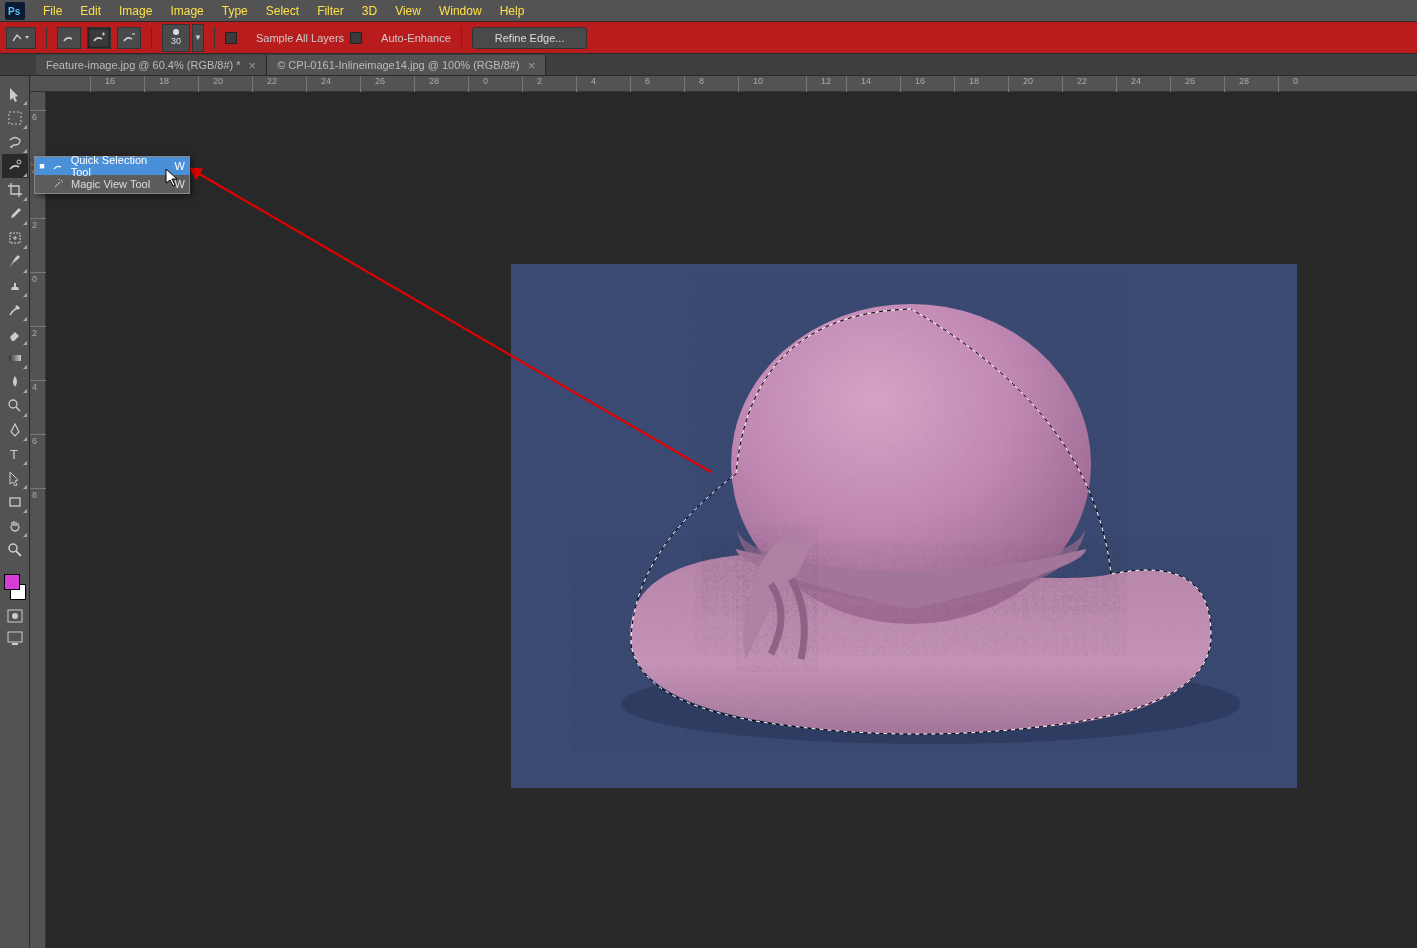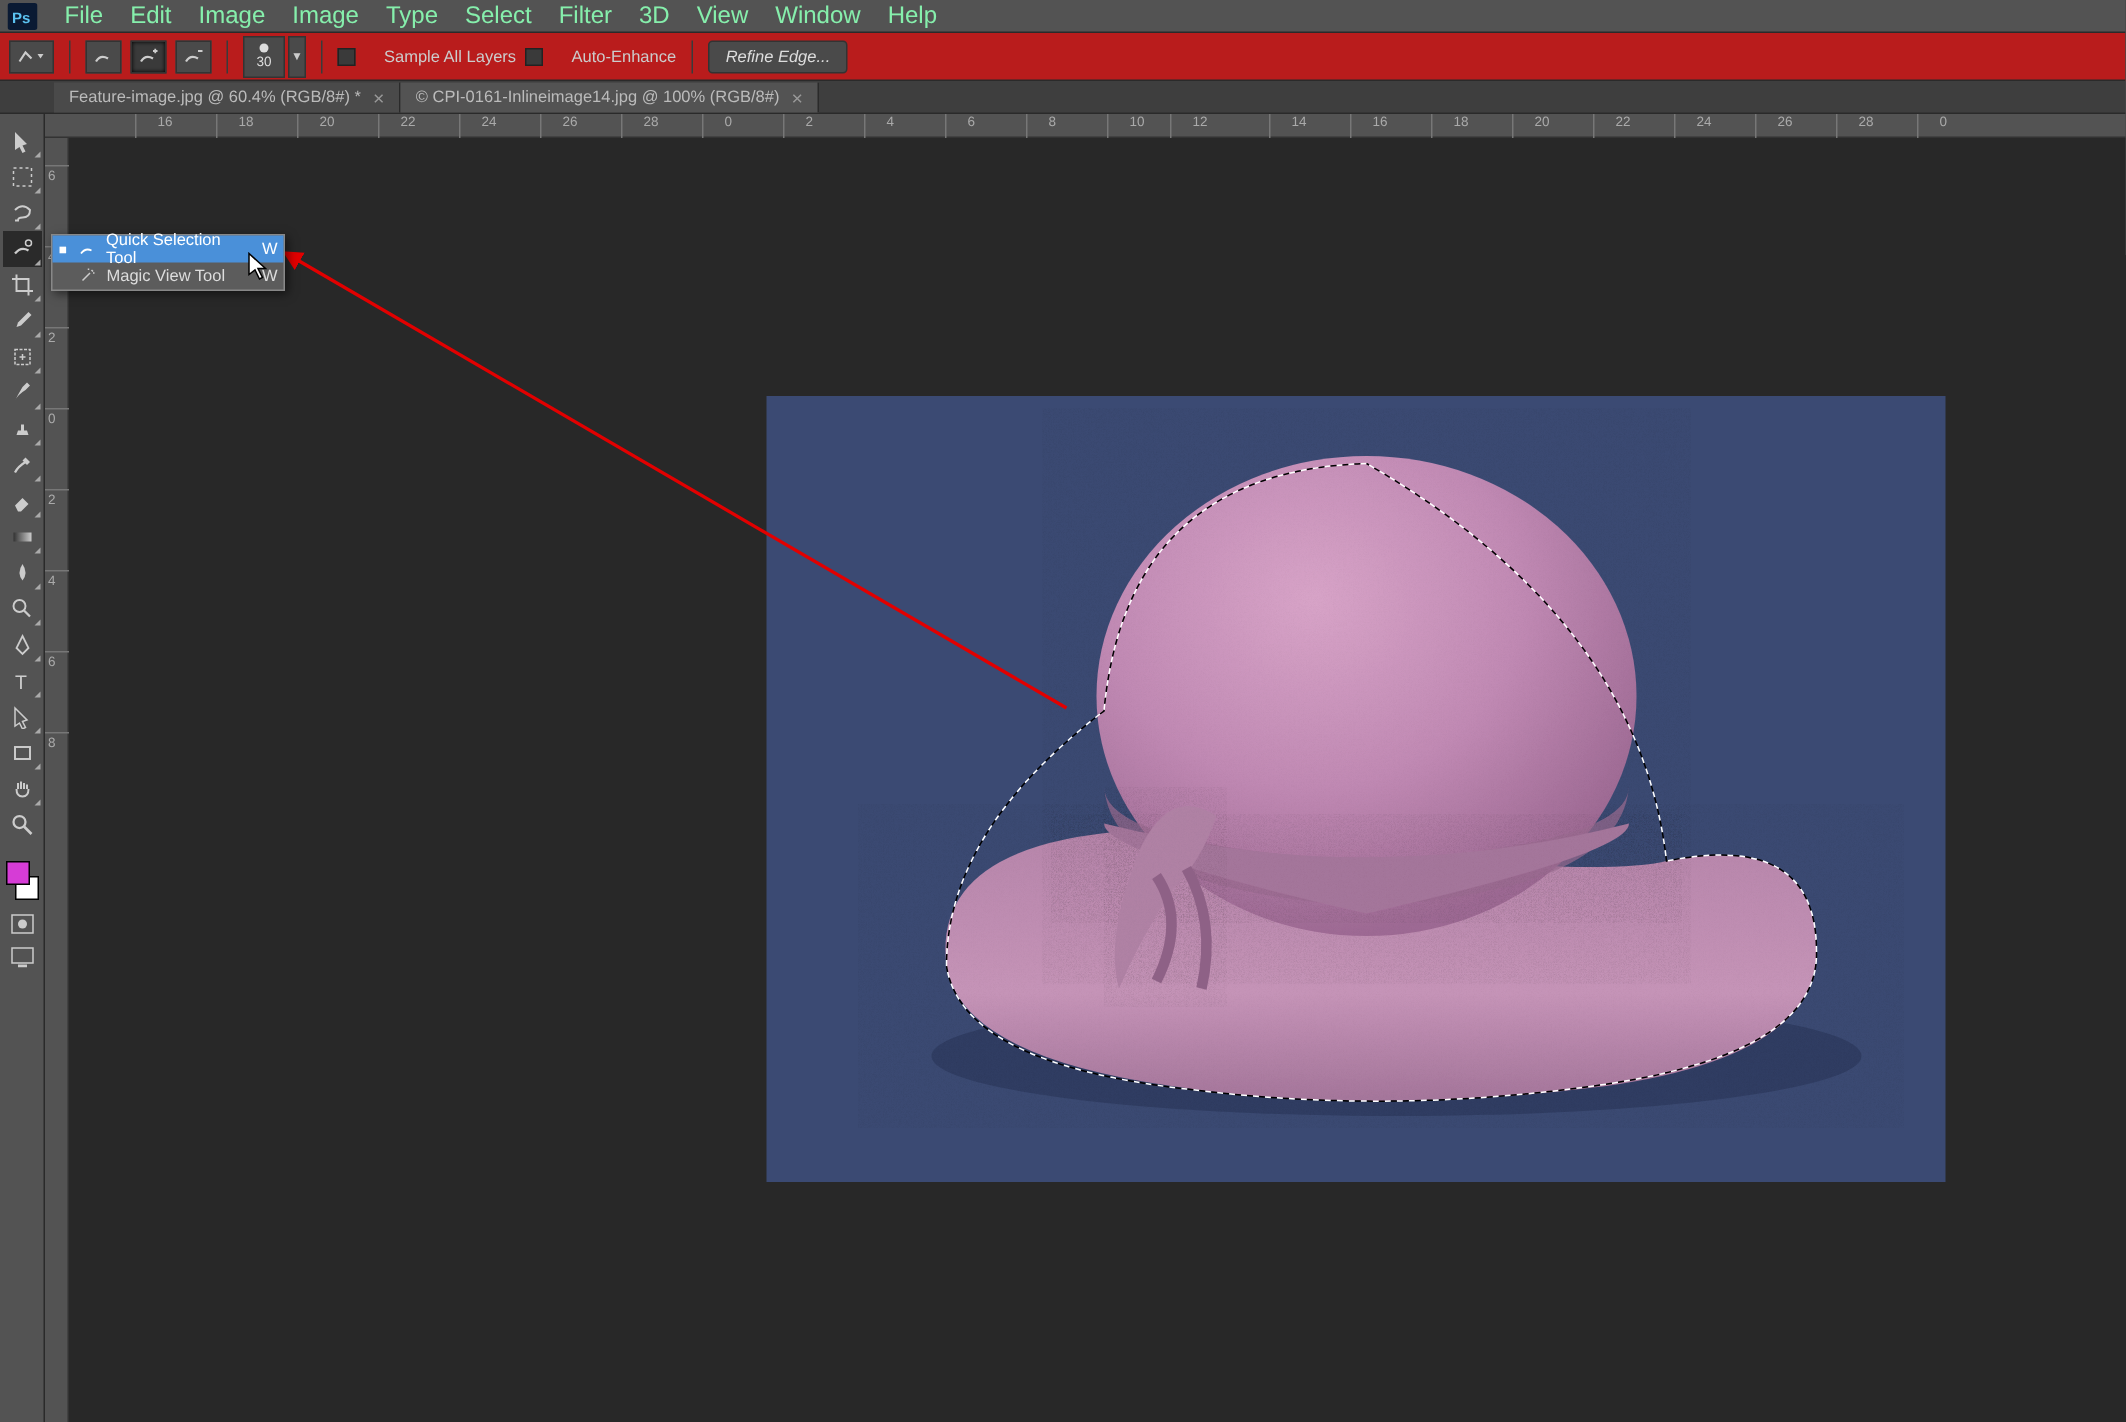--- a/index.html
+++ b/index.html
@@ -2,35 +2,35 @@
 <html><head>
 <meta charset="utf-8">
 <style>
 * { margin: 0; padding: 0; box-sizing: border-box; font-family: "Segoe UI", Tahoma, sans-serif; user-select: none; }
 html, body { width: 1417px; height: 948px; overflow: hidden; background: #535353; color: #ccc; }
 
 
 .menubar { height: 22px; background: #535353; display: flex; align-items: center; padding-left: 4px; border-bottom: 1px solid #2a2a2a; }
 .ps-logo { width: 22px; height: 14px; display: flex; align-items: center; justify-content: center; margin-right: 8px; }
 .ps-logo svg { width: 20px; height: 18px; }
-.menu-item { font-size: 16px; padding: 2px 9px; color: #86efac; cursor: default; }
+.menu-item { font-size: 12px; padding: 2px 9px; color: #fde047; cursor: default; }
 
 
 .options { height: 32px; background: #b91c1c; display: flex; align-items: center; padding: 0 6px; gap: 6px; border-bottom: 1px solid #2a2a2a; }
 .tool-preset { width: 30px; height: 22px; background: #4a4a4a; border: 1px solid #333; display: flex; align-items: center; justify-content: center; }
 .opt-sep { width: 1px; height: 22px; background: #3a3a3a; margin: 0 4px; }
 .mode-btn { width: 24px; height: 22px; background: #4a4a4a; border: 1px solid #333; display: flex; align-items: center; justify-content: center; }
 .mode-btn.active { background: #3a3a3a; box-shadow: inset 0 0 3px #000; }
 .brush-preset { display: flex; align-items: center; gap: 2px; }
 .brush-swatch { width: 28px; height: 28px; background: #4a4a4a; border: 1px solid #333; display: flex; flex-direction: column; align-items: center; justify-content: center; font-size: 9px; color: #ddd; }
 .brush-dot { width: 6px; height: 6px; border-radius: 50%; background: #ddd; margin-bottom: 1px; }
 .brush-arrow { width: 12px; height: 28px; background: #4a4a4a; border: 1px solid #333; display: flex; align-items: center; justify-content: center; font-size: 8px; color: #ccc; }
 .chk { display: flex; align-items: center; gap: 19px; font-size: 11px; color: #ccc; }
 .chk-box { width: 12px; height: 12px; background: #3a3a3a; border: 1px solid #222; }
-.refine-btn { height: 22px; padding: 0 11px; font-size: 11px; background: #4a4a4a; border: 1px solid #333; color: #ddd; display: flex; align-items: center; border-radius: 3px; font-style: italic; }
+.refine-btn { height: 22px; padding: 0 22px; font-size: 11px; background: #4a4a4a; border: 1px solid #333; color: #ddd; display: flex; align-items: center; border-radius: 3px; }
 
 
 .tabs { height: 22px; background: #3e3e3e; display: flex; align-items: flex-end; padding-left: 36px; border-bottom: 1px solid #2a2a2a; }
 .tab { height: 20px; padding: 0 10px; font-size: 11px; color: #bbb; display: flex; align-items: center; gap: 8px; background: #4a4a4a; border-right: 1px solid #2a2a2a; }
 .tab.active { background: #535353; }
 .tab-close { font-size: 13px; color: #999; line-height: 1; }
 
 
 .ruler-h { position: absolute; left: 30px; right: 0; top: 76px; height: 16px; background: #535353; border-bottom: 1px solid #333; }
 .ruler-h .tick { position: absolute; top: 0; height: 16px; font-size: 9px; color: #aaa; border-left: 1px solid #777; padding-left: 14px; display: flex; align-items: flex-start; }
@@ -155,21 +155,21 @@
   <div class="tick" style="left:222px">22</div>
   <div class="tick" style="left:276px">24</div>
   <div class="tick" style="left:330px">26</div>
   <div class="tick" style="left:384px">28</div>
   <div class="tick" style="left:438px">0</div>
   <div class="tick" style="left:492px">2</div>
   <div class="tick" style="left:546px">4</div>
   <div class="tick" style="left:600px">6</div>
   <div class="tick" style="left:654px">8</div>
   <div class="tick" style="left:708px">10</div>
-  <div class="tick" style="left:750px">12</div>
+  <div class="tick" style="left:776px">12</div>
   <div class="tick" style="left:816px">14</div>
   <div class="tick" style="left:870px">16</div>
   <div class="tick" style="left:924px">18</div>
   <div class="tick" style="left:978px">20</div>
   <div class="tick" style="left:1032px">22</div>
   <div class="tick" style="left:1086px">24</div>
   <div class="tick" style="left:1140px">26</div>
   <div class="tick" style="left:1194px">28</div>
   <div class="tick" style="left:1248px">0</div>
 </div>

